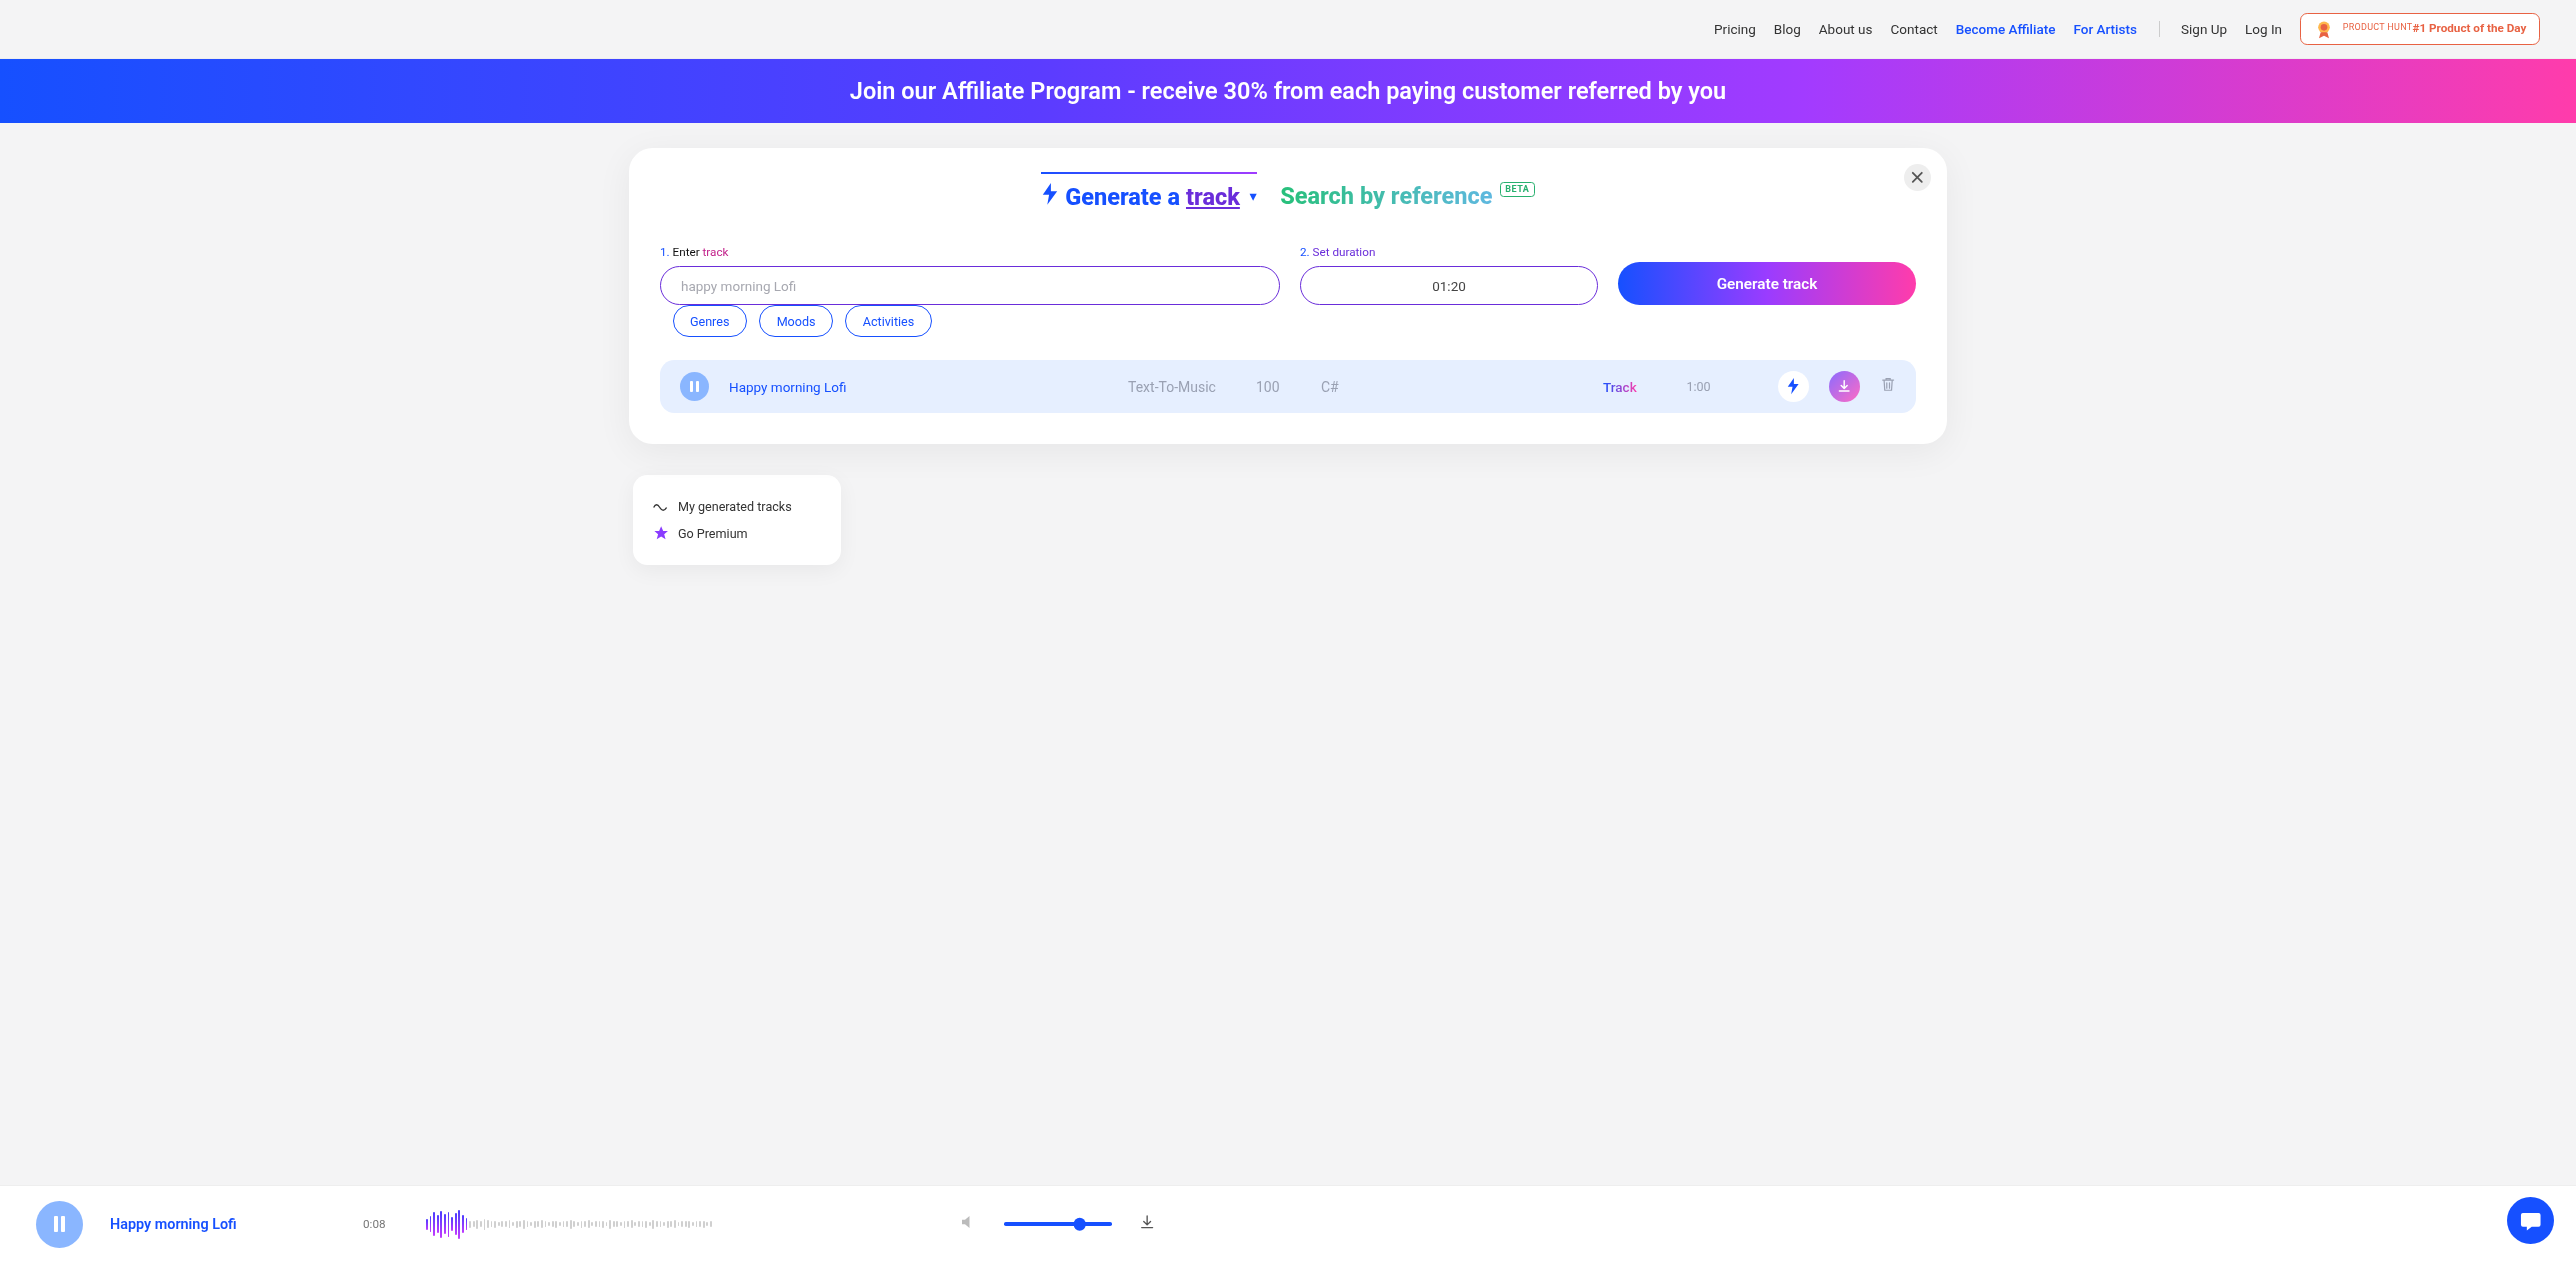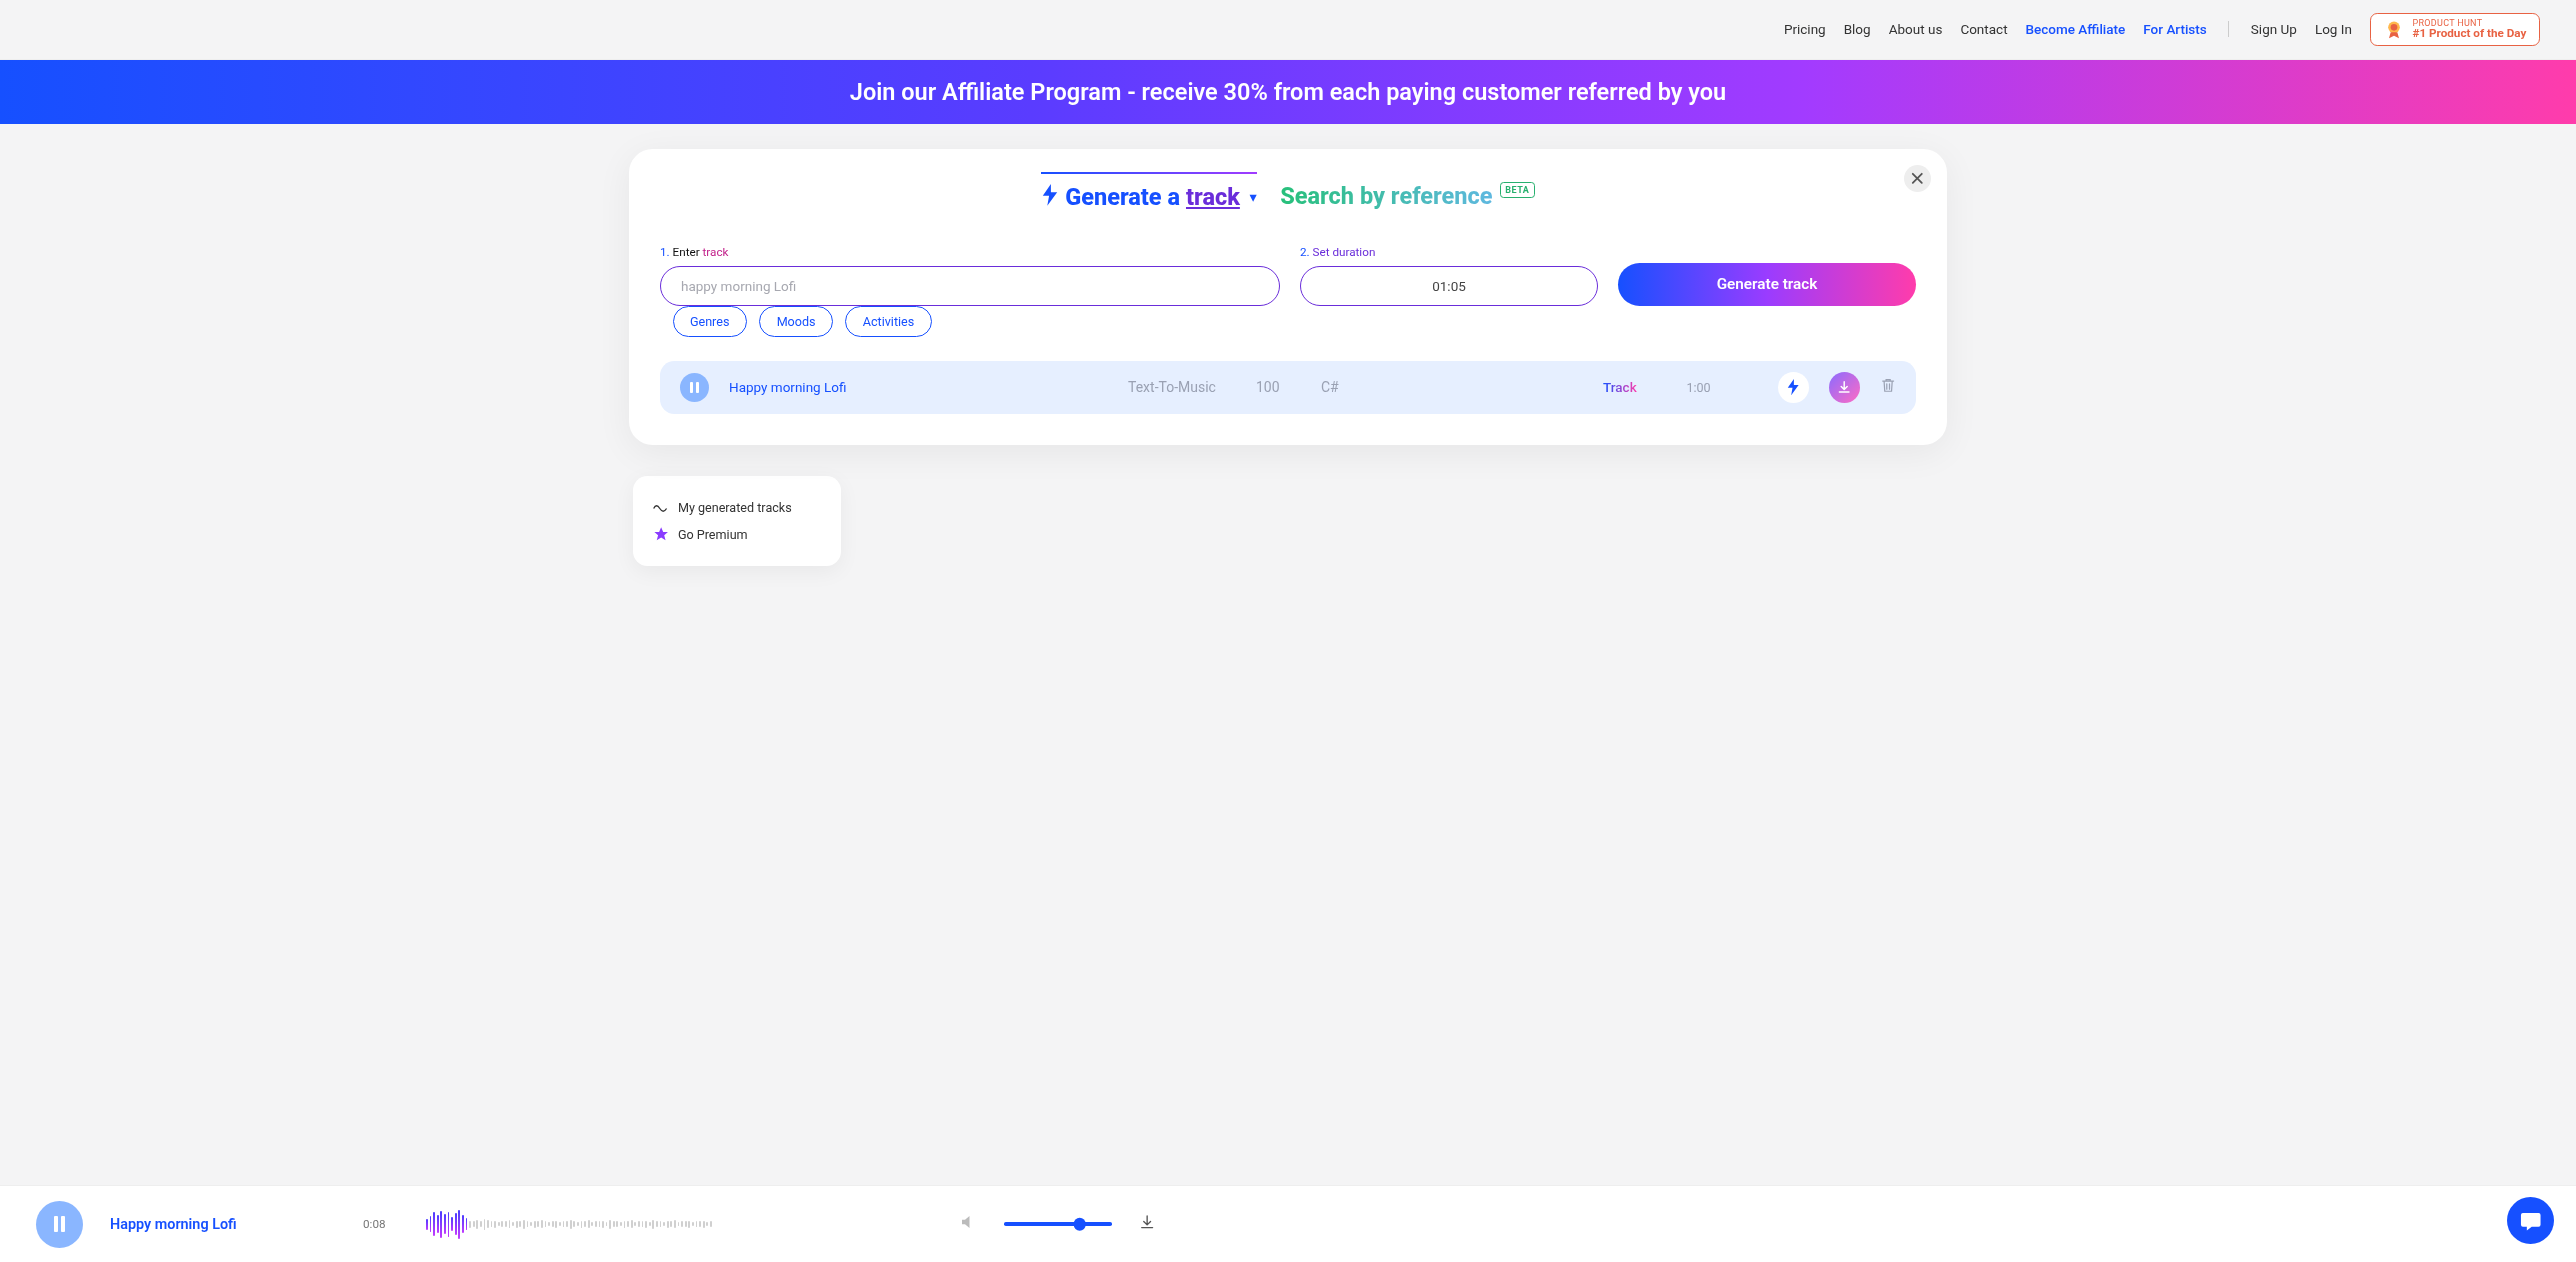--- a/index.html
+++ b/index.html
@@ -6,21 +6,21 @@
 body{background:#f4f4f5;color:#111}
 a{text-decoration:none}
 
 .topbar{display:flex;align-items:center;justify-content:space-between;padding:12.6px 36px;background:#f4f4f5;border-bottom:0.9px solid #eee}
 .nav{display:flex;align-items:center;gap:18px;font-size:13.5px}
 .nav .sep{width:0.9px;height:16.3px;background:#ccc;margin:0 3.6px}
 .nav a{color:#333;cursor:pointer}
 .nav a.accent{color:#1650ff;font-weight:500}
 .ph-badge{display:flex;align-items:center;border:0.9px solid #e86243;border-radius:7.2px;padding:5.4px 12.6px;gap:9px;background:#fff}
 .ph-medal{width:20px;height:20px}
-.ph-text{display:flex;flex-direction:column;line-height:1}
+.ph-text{display:flex;flex-direction:row;line-height:1}
 .ph-text .small{font-size:9px;color:#e86243;letter-spacing:0.3px}
 .ph-text .big{font-size:11.7px;font-weight:700;color:#e86243}
 
 .affiliate-banner{background:linear-gradient(90deg,#1650ff 0%,#5a3cff 40%,#a23bff 70%,#ff3cab 100%);color:#fff;text-align:center;padding:18px;font-size:23.5px;font-weight:600}
 
 .hero-card{max-width:1318px;margin:25px auto 0;background:#fff;border-radius:23.5px;padding:20px 31px 31px;box-shadow:0 7.2px 36px rgba(0,0,0,.06);position:relative}
 .hero-close{position:absolute;top:16.3px;right:16.3px;width:27px;height:27px;border-radius:50%;background:#eee;display:flex;align-items:center;justify-content:center;color:#555;font-size:14.4px;cursor:pointer}
 .tabs{display:flex;justify-content:center;gap:23.5px;align-items:center;padding-top:3.6px}
 .tab-generate{display:flex;align-items:center;gap:6px;border-top:2.7px solid;border-image:linear-gradient(90deg,#1650ff,#a23bff)1;padding-top:9px}
 .tab-generate .bolt{color:#1650ff;font-size:20px}
@@ -153,21 +153,21 @@
     <div class="fcol prompt">
       <div class="flabel">
         <span class="num">1. </span><span>Enter </span><span class="txt-prompt">track</span>
       </div>
       <input class="pill-input" placeholder="happy morning Lofi" style="">
     </div>
     <div class="fcol duration">
       <div class="flabel">
         <span class="num">2. </span><span class="txt-dur">Set duration</span>
       </div>
-      <div class="duration-pill">01:05</div>
+      <div class="duration-pill">01:20</div>
     </div>
     <button class="gen-btn">Generate track</button>
   </div>
 
   <div class="chips">
     <button class="chip">Genres</button>
     <button class="chip">Moods</button>
     <button class="chip">Activities</button>
   </div>
 

